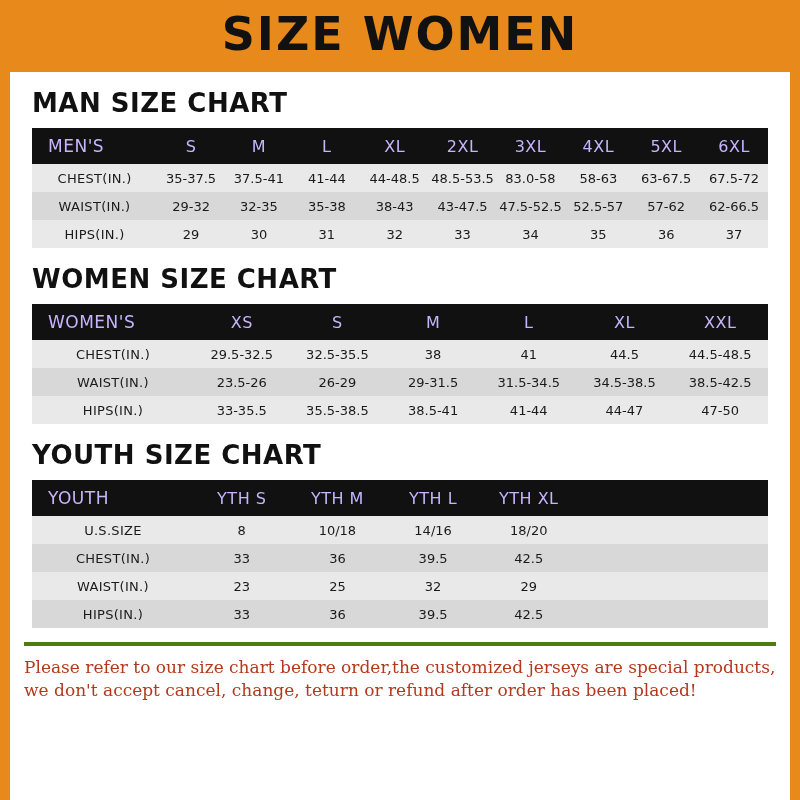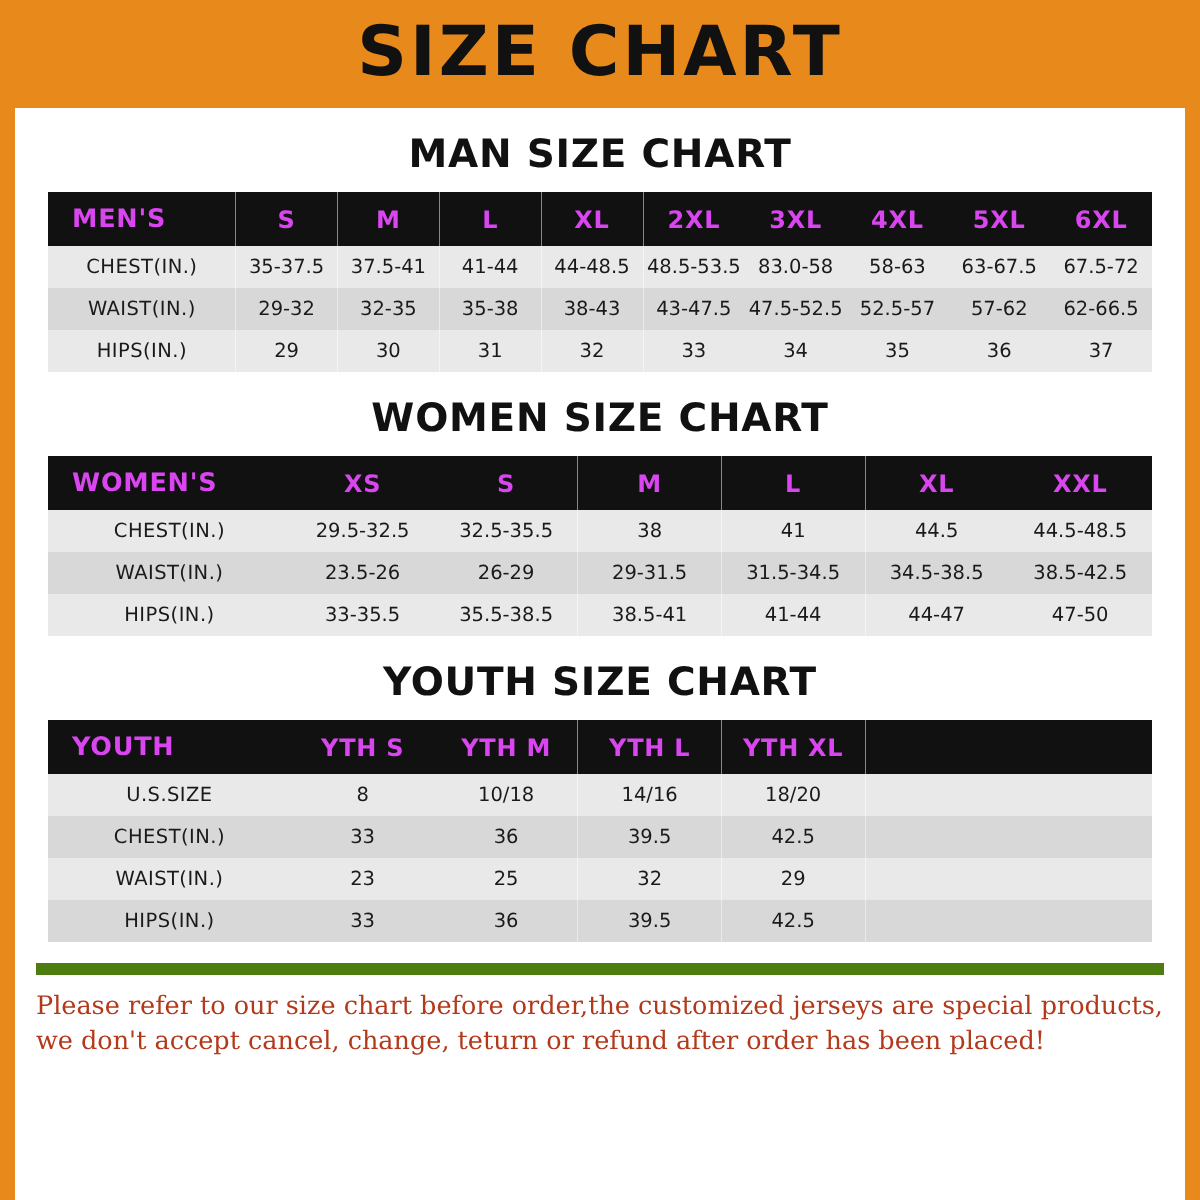--- a/index.html
+++ b/index.html
@@ -33,21 +33,20 @@
     font-weight: bold;
     font-size: 46px;
     letter-spacing: 2px;
     color: #111111;
     line-height: 1;
     margin: 0;
     padding: 0 0 4px 0;
   }
   .section { padding: 0 22px; }
   .section-title {
-    text-align: center;
     font-weight: bold;
     font-size: 26px;
     letter-spacing: 0.5px;
     color: #111111;
     margin: 16px 0 10px 0;
   }
   table.size {
     width: 100%;
     border-collapse: collapse;
     table-layout: fixed;
@@ -57,59 +56,59 @@
     font-size: 13px;
     color: #1a1a1a;
     height: 28px;
     padding: 0 2px;
     font-weight: normal;
     white-space: nowrap;
     overflow: hidden;
   }
   table.size thead th {
     background: #111111;
-    color: #d946ef;
-    font-weight: bold;
+    color: #c4b5fd;
+    font-weight: normal;
     font-size: 16px;
     height: 36px;
     letter-spacing: 0.5px;
   }
   table.size thead th.first {
     text-align: left;
     padding-left: 16px;
     font-size: 17px;
   }
   table.size tbody td.first {
     text-align: center;
     font-weight: normal;
     font-size: 13px;
     letter-spacing: 0.3px;
     margin-left: 33px;
   }
   tr.row-light td { background: #e9e9e9; }
   tr.row-dark td { background: #d8d8d8; }
   .footer-note {
     margin: 14px 14px 0 14px;
-    border-top: 8px solid #4d7c0f;
+    border-top: 4px solid #4d7c0f;
     padding-top: 10px;
     color: #B3391B;
     font-size: 17px;
     line-height: 1.35;
     text-align: left;
     font-family: "DejaVu Serif", serif;
   }
   .footer-note div { white-space: nowrap; }
 </style>
 </head>
 <body>
 
 <div id="page">
 
   <div class="header-bar">
-    <h1 class="header-title">SIZE CHART</h1>
+    <h1 class="header-title">SIZE WOMEN</h1>
   </div>
 
   <div class="section">
     <div class="section-title">MAN SIZE CHART</div>
     <table class="size">
       <thead>
         <tr>
           <th class="first" style="width:17%">MEN'S</th>
           <th>S</th>
           <th>M</th>

